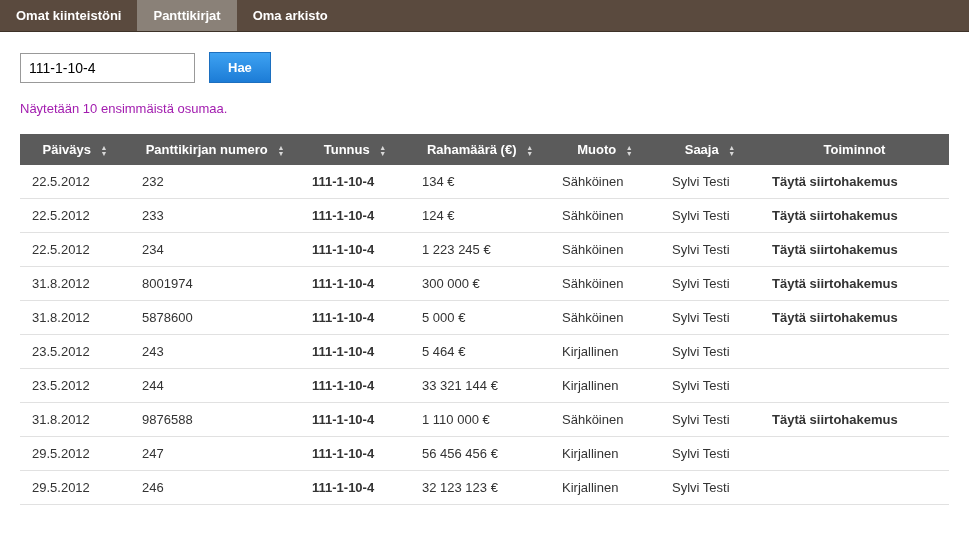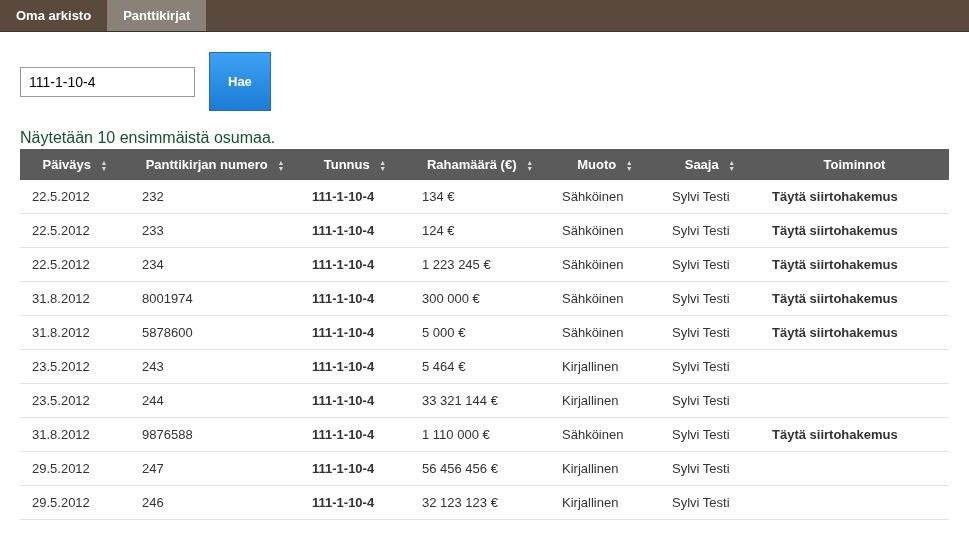--- a/index.html
+++ b/index.html
@@ -45,29 +45,29 @@
     padding: 6px 8px;
     font-size: 14px;
     width: 175px;
     height: 30px;
   }
   .btn-search {
     background: linear-gradient(to bottom, #3ea2f2, #1c7cd6);
     border: 1px solid #1c6fbf;
     color: #fff;
     font-weight: bold;
-    padding: 21px 18px;
+    padding: 7px 18px;
     border-radius: 0;
     cursor: pointer;
     font-size: 13px;
   }
   .result-note {
-    font-size: 16px;
-    color: #14532d;
-    margin-bottom: 2px;
+    font-size: 13px;
+    color: #a21caf;
+    margin-bottom: 18px;
   }
   table.data {
     width: 100%;
     border-collapse: collapse;
     font-size: 13px;
   }
   table.data thead th {
     background: #5b5b5b;
     color: #fff;
     font-weight: bold;
@@ -102,22 +102,23 @@
   .col-amount { width: 140px; }
   .col-muoto  { width: 110px; }
   .col-saaja  { width: 100px; }
   .col-toim   { }
 </style>
 </head>
 <body>
 
 <div class="navbar">
 
+    <div class="nav-tab">Omat kiinteistöni</div>
+    <div class="nav-tab active">Panttikirjat</div>
     <div class="nav-tab">Oma arkisto</div>
-    <div class="nav-tab active">Panttikirjat</div>
   </div>
 
 <div class="content">
 
 
   <div class="search-row">
     <input class="search-input" type="text" value="111-1-10-4" style="">
     <button class="btn-search">Hae</button>
   </div>
 

